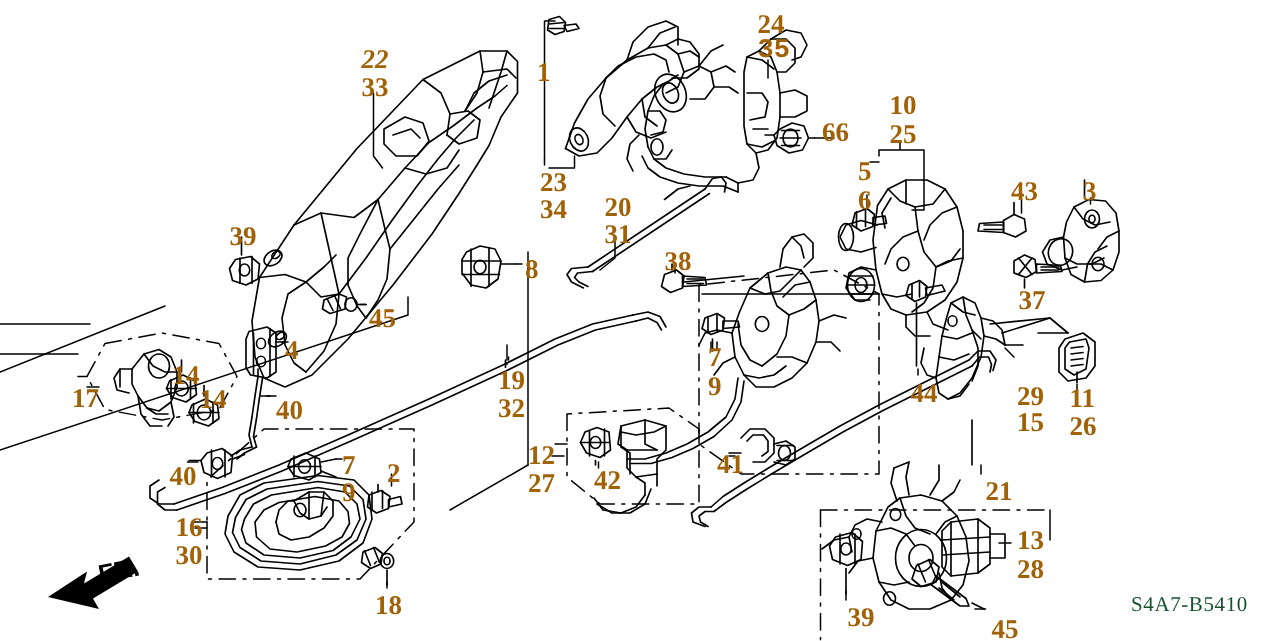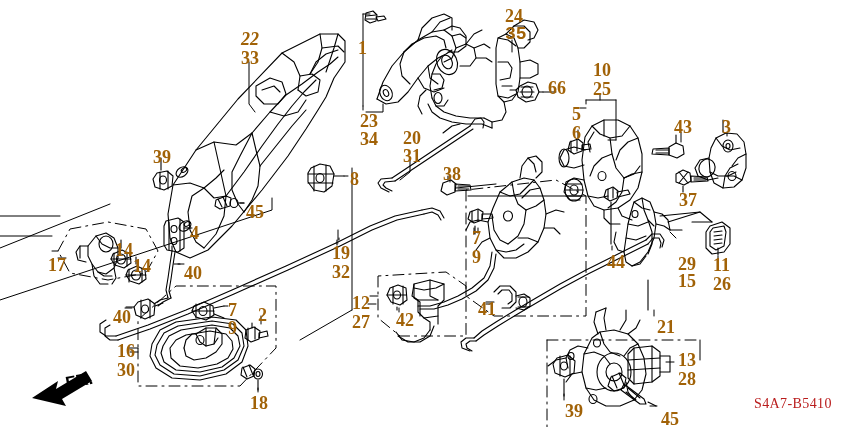--- a/index.html
+++ b/index.html
@@ -3,21 +3,21 @@
 <meta charset="utf-8">
 <style>
   html,body{margin:0;padding:0;background:#fff;}
   body{width:850px;height:427px;overflow:hidden;
        font-family:"Liberation Serif",serif;color:#000;}
   #stage{position:relative;width:850px;height:427px;background:#fff;}
   svg{position:absolute;left:0;top:0;width:850px;height:427px;}
   .cal{position:absolute;font-family:"Liberation Serif",serif;font-weight:700;
        font-size:18px;line-height:15px;color:#a16207;white-space:pre;}
   .code{position:absolute;font-family:"Liberation Serif",serif;
-        font-size:14px;letter-spacing:.4px;color:#b91c1c;white-space:pre;}
+        font-size:14px;letter-spacing:.4px;color:#14532d;white-space:pre;}
   .frtxt{position:absolute;font-family:"Liberation Sans",sans-serif;
          font-weight:700;font-size:17px;color:#000;
          transform:rotate(-11deg);transform-origin:left top;}
 </style>
 </head>
 <body>
 
 <div id="stage">
 
 <svg viewBox="0 0 850 427">

